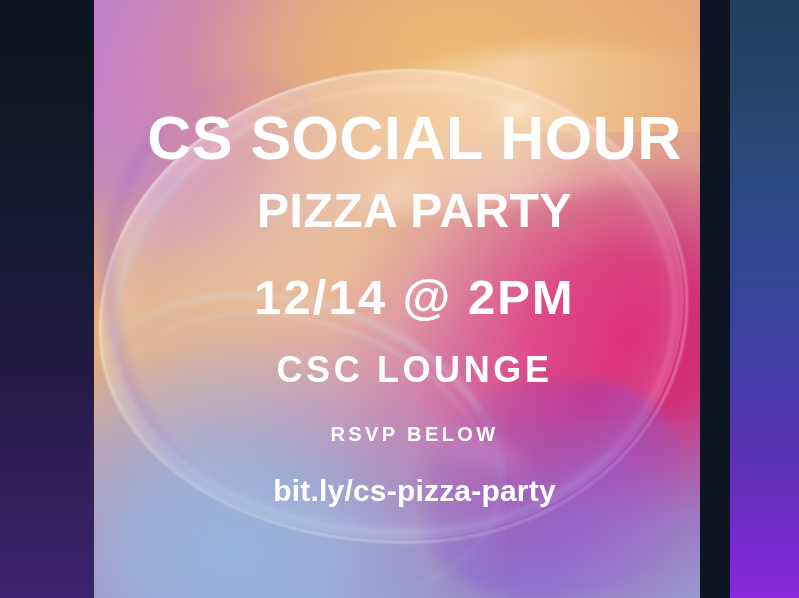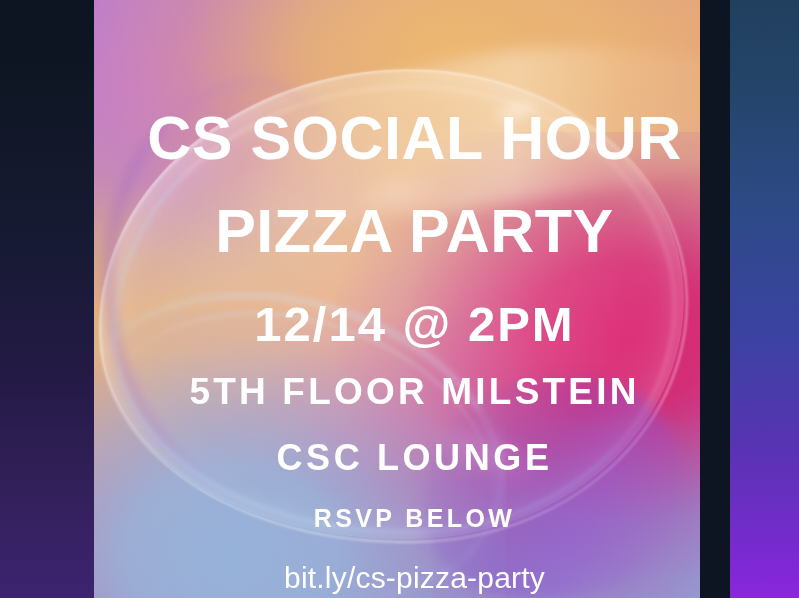--- a/index.html
+++ b/index.html
@@ -289,22 +289,22 @@
     font-weight: 700;
     letter-spacing: 0.5px;
     line-height: 1.0;
     white-space: nowrap;
   }
   .headline-1 {
     font-size: 61px;
     margin-top: 108px;
   }
   .headline-2 {
-    font-size: 61px;
-    margin-top: 32px;
+    font-size: 48px;
+    margin-top: 18px;
     text-align: center;
   }
 
   .detail {
     font-weight: 700;
     white-space: nowrap;
   }
   .detail-date {
     font-size: 49px;
     letter-spacing: 2.0px;
@@ -314,28 +314,28 @@
     font-size: 37px;
     letter-spacing: 3.2px;
     margin-top: 19px;
   }
   .detail-room {
     font-size: 36px;
     letter-spacing: 3.6px;
     margin-top: 24px;
   }
   .detail-rsvp {
-    font-size: 25px;
+    font-size: 20px;
     letter-spacing: 3.4px;
-    margin-top: 25px;
+    margin-top: 32px;
   }
 
   .url {
     font-size: 30px;
-    font-weight: 400;
+    font-weight: 700;
     letter-spacing: 0.2px;
     margin-top: 28px;
     white-space: nowrap;
   }
 </style>
 </head>
 <body>
 
 <div id="poster">
 
@@ -361,19 +361,18 @@
     <div class="glint-c"></div>
   </div>
 
   <div class="band-left"></div>
   <div class="band-right"></div>
 
   <div class="text-layer">
     <div class="headline headline-1">CS SOCIAL HOUR</div>
     <div class="headline headline-2">PIZZA PARTY</div>
     <div class="detail detail-date">12/14 @ 2PM</div>
-    <div class="detail detail-place">5TH FLOOR MILSTEIN</div>
     <div class="detail detail-room">CSC LOUNGE</div>
     <div class="detail detail-rsvp">RSVP BELOW</div>
     <div class="url">bit.ly/cs-pizza-party</div>
   </div>
 
 </div>
 
 </body></html>

